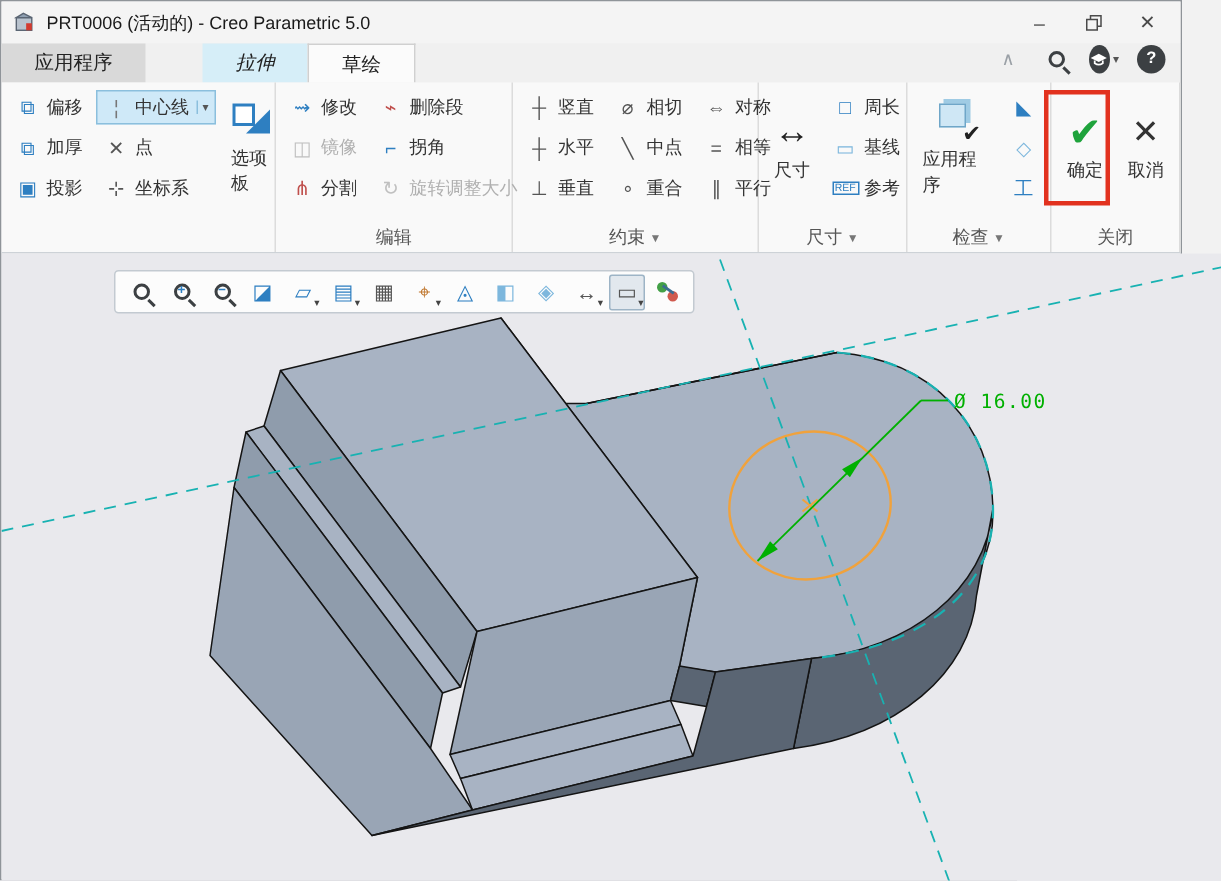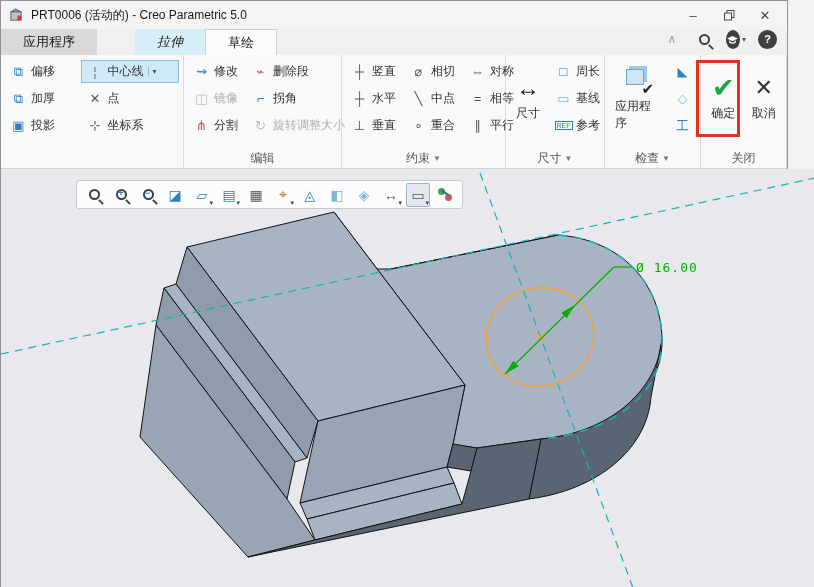--- a/index.html
+++ b/index.html
@@ -136,20 +136,27 @@
             <span class="rlabel">点</span>
           </div>
           <div class="rbtn" style="grid-area: 3 / 1;">
             <span class="ricon" style="color: rgb(46, 127, 193);">▣</span>
             <span class="rlabel">投影</span>
           </div>
           <div class="rbtn" style="grid-area: 3 / 2;">
             <span class="ricon" style="color: rgb(85, 85, 85);">⊹</span>
             <span class="rlabel">坐标系</span>
           </div>
+          <div class="rbig">
+            <span class="palette-ico">
+              <span class="sq"></span>
+              <span class="tri"></span>
+            </span>
+            <span class="blabel">选项板</span>
+          </div>
         </div>
         <div class="glabel"></div>
       </div>
       <div class="rgroup" style="width: 158px;">
         <div class="rgrid">
           <div class="rbtn" style="grid-area: 1 / 1;">
             <span class="ricon" style="color: rgb(46, 127, 193);">⇝</span>
             <span class="rlabel">修改</span>
           </div>
           <div class="rbtn" style="grid-area: 1 / 2;">

